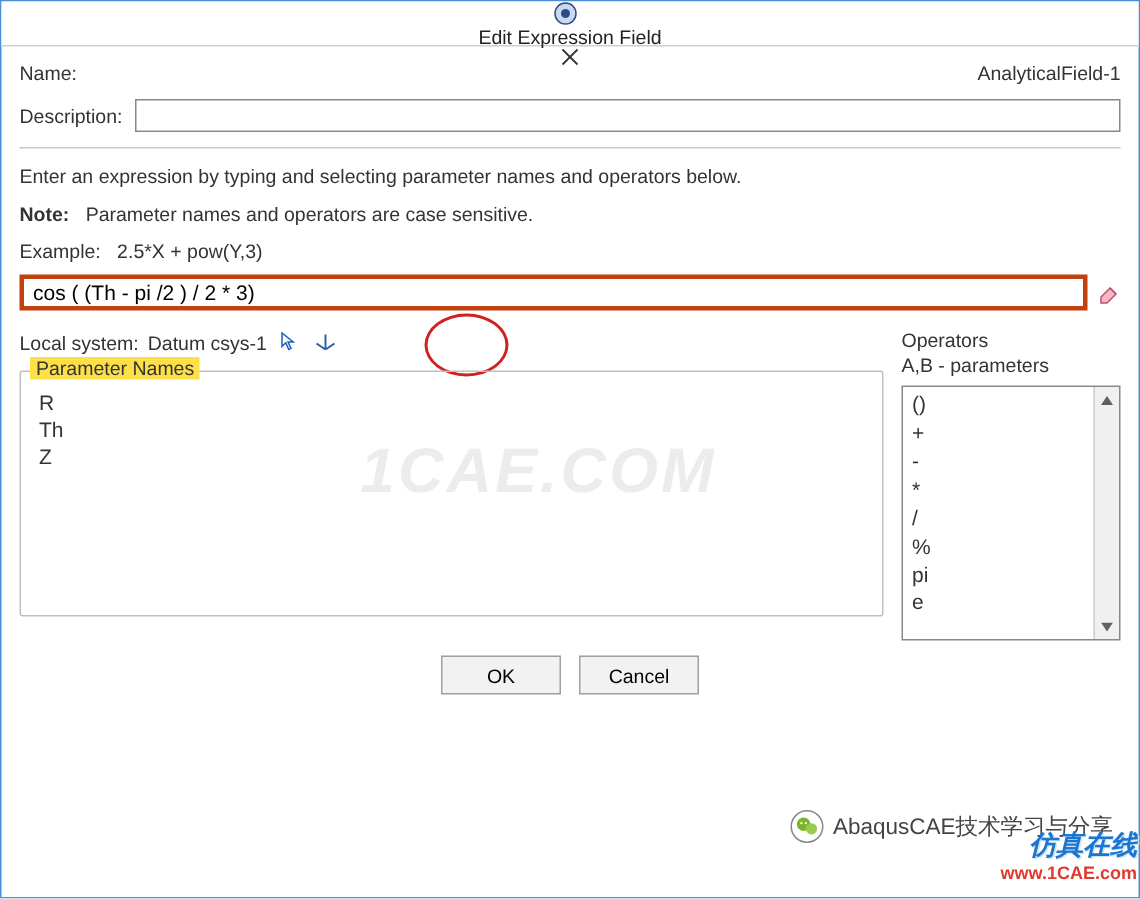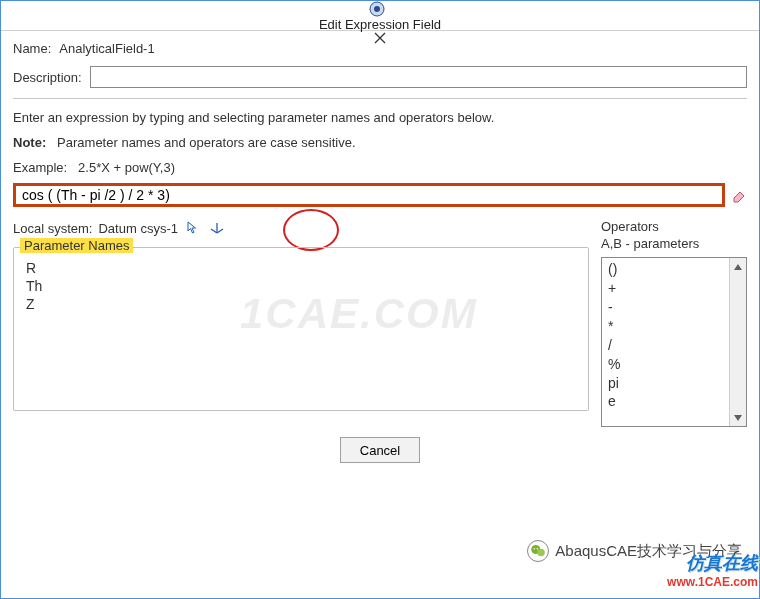--- a/index.html
+++ b/index.html
@@ -24,21 +24,21 @@
     padding: 0 4px;
     flex-direction: column;
   }
   .titlebar .app-icon { width: 16px; height: 16px; margin-right: 6px; }
   .titlebar .title { flex: 1; font-size: 13px; color: #222; }
   .titlebar .close {
     width: 40px; height: 26px; display:flex; align-items:center; justify-content:center;
     cursor: pointer;
   }
   .content { padding: 10px 12px 6px 12px; }
-  .row { display: flex; align-items: center; margin-bottom: 10px; }
+  .row { display: flex; align-items: center; margin-bottom: 10px; justify-content: space-between; }
   .lbl { margin-right: 8px; }
   .name-val { }
   .desc-input {
     flex: 1; height: 22px; border: 1px solid #888; padding: 0 4px; font-family: inherit; font-size: 13px;
   }
   .sep { border-top: 1px solid #c8c8c8; margin: 4px 0 10px 0; }
   .instr { margin-bottom: 8px; line-height: 1.4; }
   .note { margin-bottom: 10px; }
   .note b { font-weight: bold; }
   .example { margin-bottom: 8px; }
@@ -219,20 +219,21 @@
               <svg width="8" height="6">
                   <polygon points="0,0 8,0 4,6" fill="#606060"></polygon>
                 </svg>
             </div>
           </div>
         </div>
       </div>
     </div>
 
     <div class="btn-row">
+      <button class="btn">OK</button>
       <button class="btn">Cancel</button>
     </div>
   </div>
 </div>
 
 <div class="overlay1">
   <span class="wicon">
     <svg viewBox="0 0 24 24" width="18" height="18">
       <circle cx="9" cy="10" r="6" fill="#7bb32e"></circle>
       <circle cx="16" cy="14" r="5" fill="#9ac94f"></circle>

